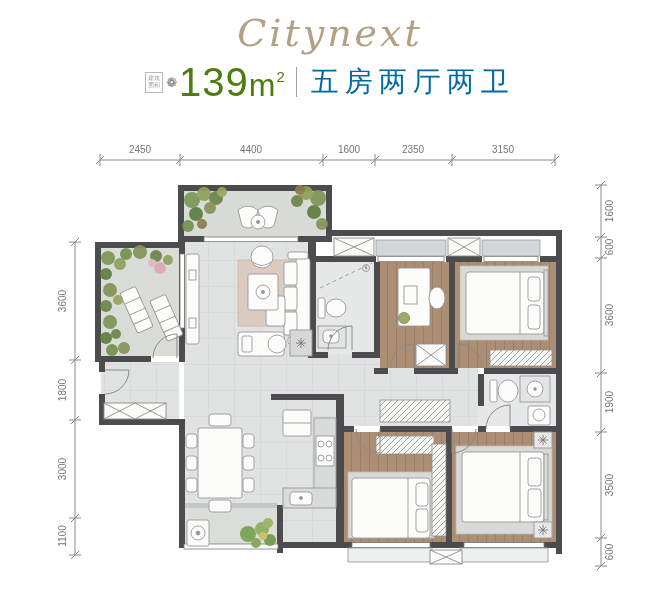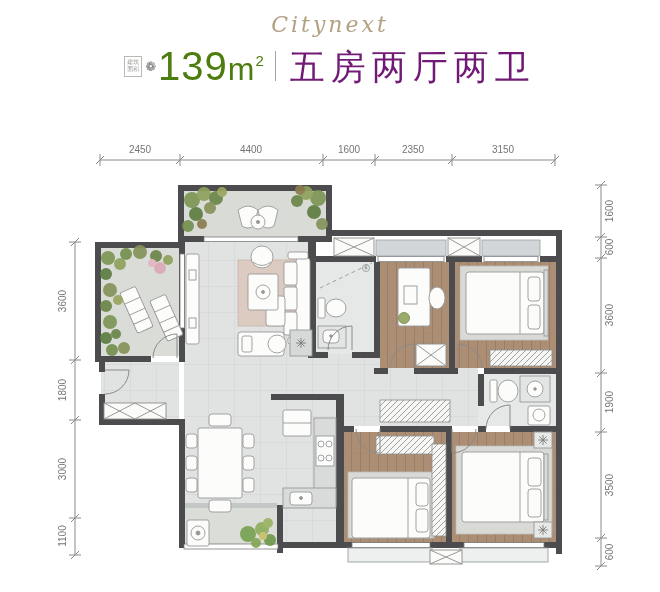--- a/index.html
+++ b/index.html
@@ -1,29 +1,29 @@
 <!DOCTYPE html>
 <html><head>
 <meta charset="utf-8">
 <style>
   html,body{margin:0;padding:0;background:#ffffff;}
   .page{position:relative;width:660px;height:592px;background:#fff;overflow:hidden;
         font-family:"Liberation Sans",sans-serif;}
   .hdr{position:absolute;top:14px;left:0;width:100%;text-align:center;}
-  .brand{font-family:"DejaVu Serif",serif;font-style:italic;font-size:22px;
+  .brand{font-family:"DejaVu Serif",serif;font-style:italic;font-size:38px;
          color:#b3a183;letter-spacing:3px;line-height:1;}
   .specrow{margin-top:10px;display:flex;align-items:center;justify-content:center;}
   .badge{font-size:6px;color:#9a9a98;border:1px solid #b8b8b4;padding:2px 2px;
          line-height:1.25;text-align:center;margin-right:3px;}
   .flower{font-size:13px;color:#6f6f6d;margin-right:2px;line-height:1;}
   .area{font-size:40px;color:#4d7c0f;line-height:1;letter-spacing:1px;}
   .area .unit{font-size:32px;}
   .area sup{font-size:15px;vertical-align:super;}
   .divider{width:1px;height:30px;background:#a5a5a3;margin:0 14px 0 10px;}
-  .layoutxt{font-size:35px;color:#701a75;letter-spacing:6px;line-height:1;}
+  .layoutxt{font-size:28px;color:#0369a1;letter-spacing:6px;line-height:1;}
   svg{position:absolute;left:0;top:0;}
   svg text{font-family:"Liberation Sans",sans-serif;font-size:10px;fill:#757575;}
 </style>
 </head>
 <body>
 
 <div class="page">
 
   <div class="hdr">
     <div class="brand">Citynext</div>

